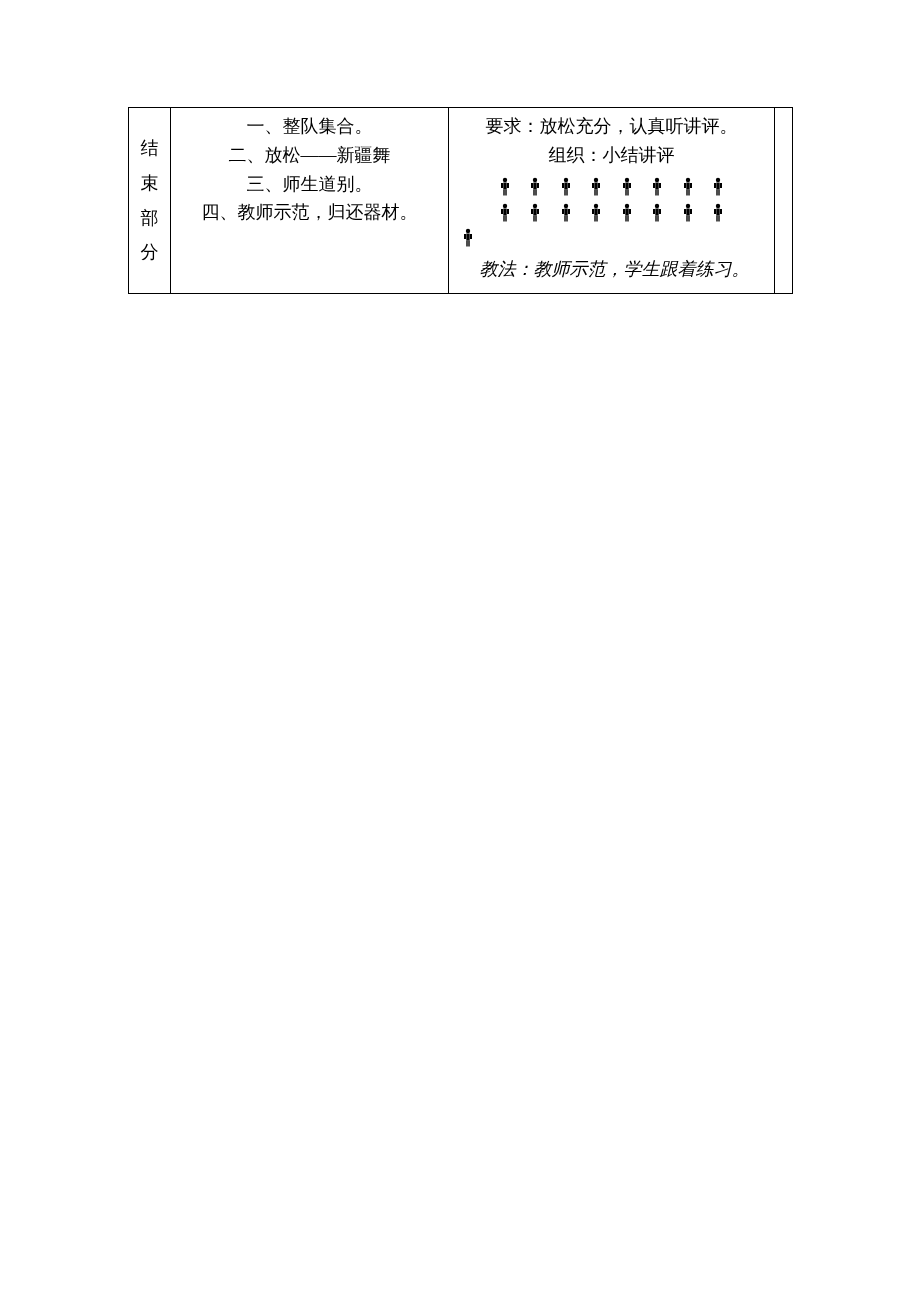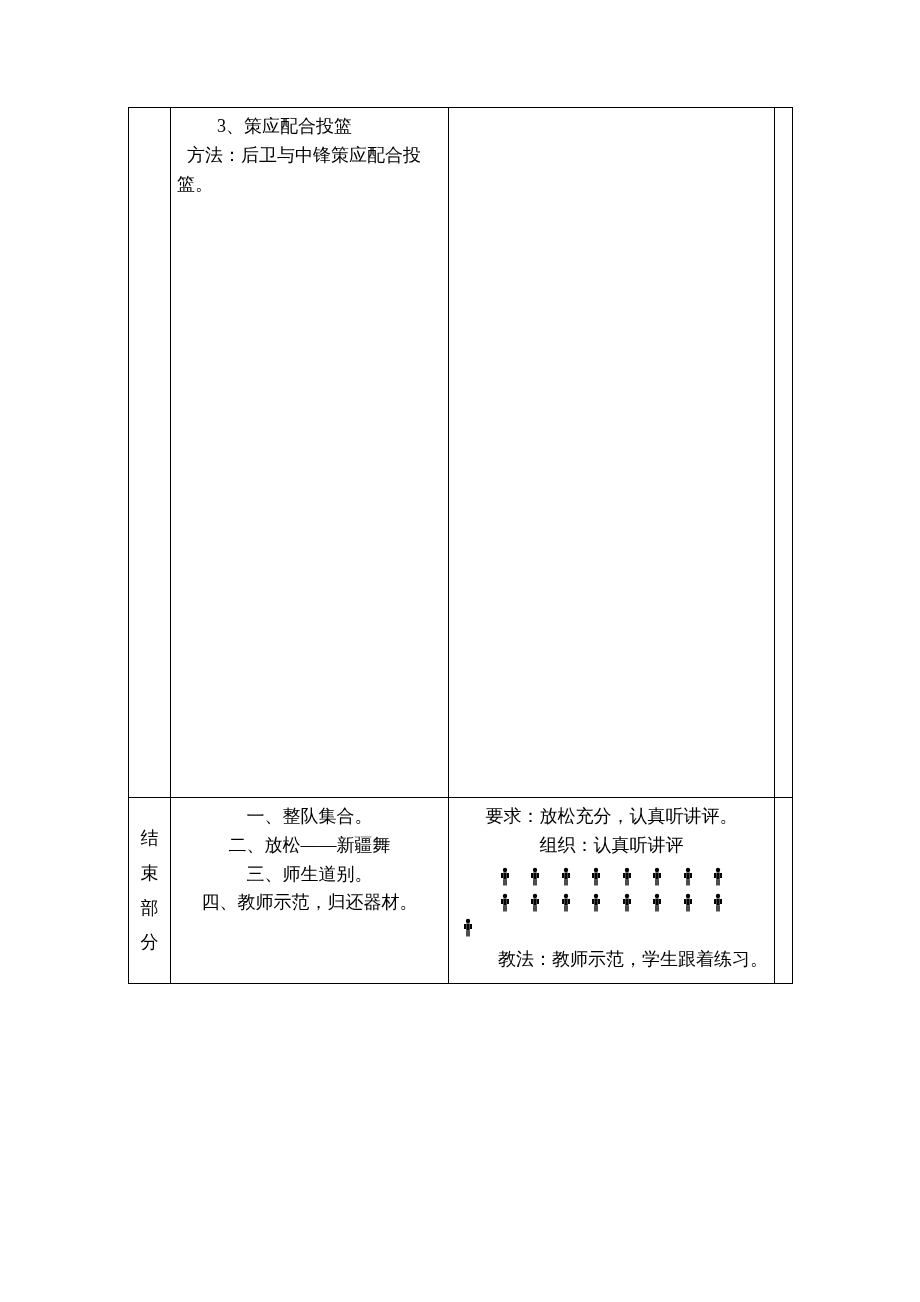--- a/index.html
+++ b/index.html
@@ -65,45 +65,36 @@
       margin-left: 198px;
       margin-top: 8px;
     }
   </style>
 </head>
 <body>
 
 <div class="page">
   <table class="lesson">
     <tbody>
-        <tr class="row1-tall">
-      <td class="col-section row1-section-blank"></td>
-      <td class="col-content row1-content">
-        <span class="centered-line">3、策应配合投篮</span>
-        <span class="method-line">方法：后卫与中锋策应配合投篮。</span>
-      </td>
-      <td class="col-org"></td>
-      <td class="col-narrow"></td>
-    </tr>
     <tr class="row2">
       <td class="col-section">
         <span class="vchar">结</span>
         <span class="vchar">束</span>
         <span class="vchar">部</span>
         <span class="vchar">分</span>
       </td>
       <td class="col-content row2-content">
         <span class="centered-line">一、整队集合。</span>
         <span class="centered-line">二、放松——新疆舞</span>
         <span class="centered-line">三、师生道别。</span>
         <span class="centered-line">四、教师示范，归还器材。</span>
       </td>
       <td class="col-org">
         <span class="centered-line">要求：放松充分，认真听讲评。</span>
-        <span class="centered-line">组织：认真听讲评</span>
+        <span class="centered-line">组织：小结讲评</span>
         <div class="formation">
           <div>
             <svg class="person" viewBox="0 0 10 20">
                   <circle cx="5" cy="3" r="2.2" fill="#000"></circle>
                   <rect x="3.3" y="5.5" width="3.4" height="7" fill="#000"></rect>
                   <rect x="1" y="6" width="2" height="5" fill="#000"></rect>
                   <rect x="7" y="6" width="2" height="5" fill="#000"></rect>
                   <rect x="3.3" y="12.5" width="1.4" height="6" fill="#000"></rect>
                   <rect x="5.3" y="12.5" width="1.4" height="6" fill="#000"></rect>
                 </svg>
@@ -234,19 +225,19 @@
             <svg class="person person-teacher" viewBox="0 0 10 20">
                   <circle cx="5" cy="3" r="2.2" fill="#000"></circle>
                   <rect x="3.3" y="5.5" width="3.4" height="7" fill="#000"></rect>
                   <rect x="1" y="6" width="2" height="5" fill="#000"></rect>
                   <rect x="7" y="6" width="2" height="5" fill="#000"></rect>
                   <rect x="3.3" y="12.5" width="1.4" height="6" fill="#000"></rect>
                   <rect x="5.3" y="12.5" width="1.4" height="6" fill="#000"></rect>
                 </svg>
           </div>
         </div>
-        <span style="display:block; text-align:right; padding-left:6px; margin-top:6px;">教法：教师示范，学生跟着练习。</span>
+        <span style="display:block; text-align:center; padding-left:6px; margin-top:6px;font-style:italic;">教法：教师示范，学生跟着练习。</span>
       </td>
       <td class="col-narrow"></td>
     </tr>
   </tbody>
     </table>
 </div>
 
 </body></html>

